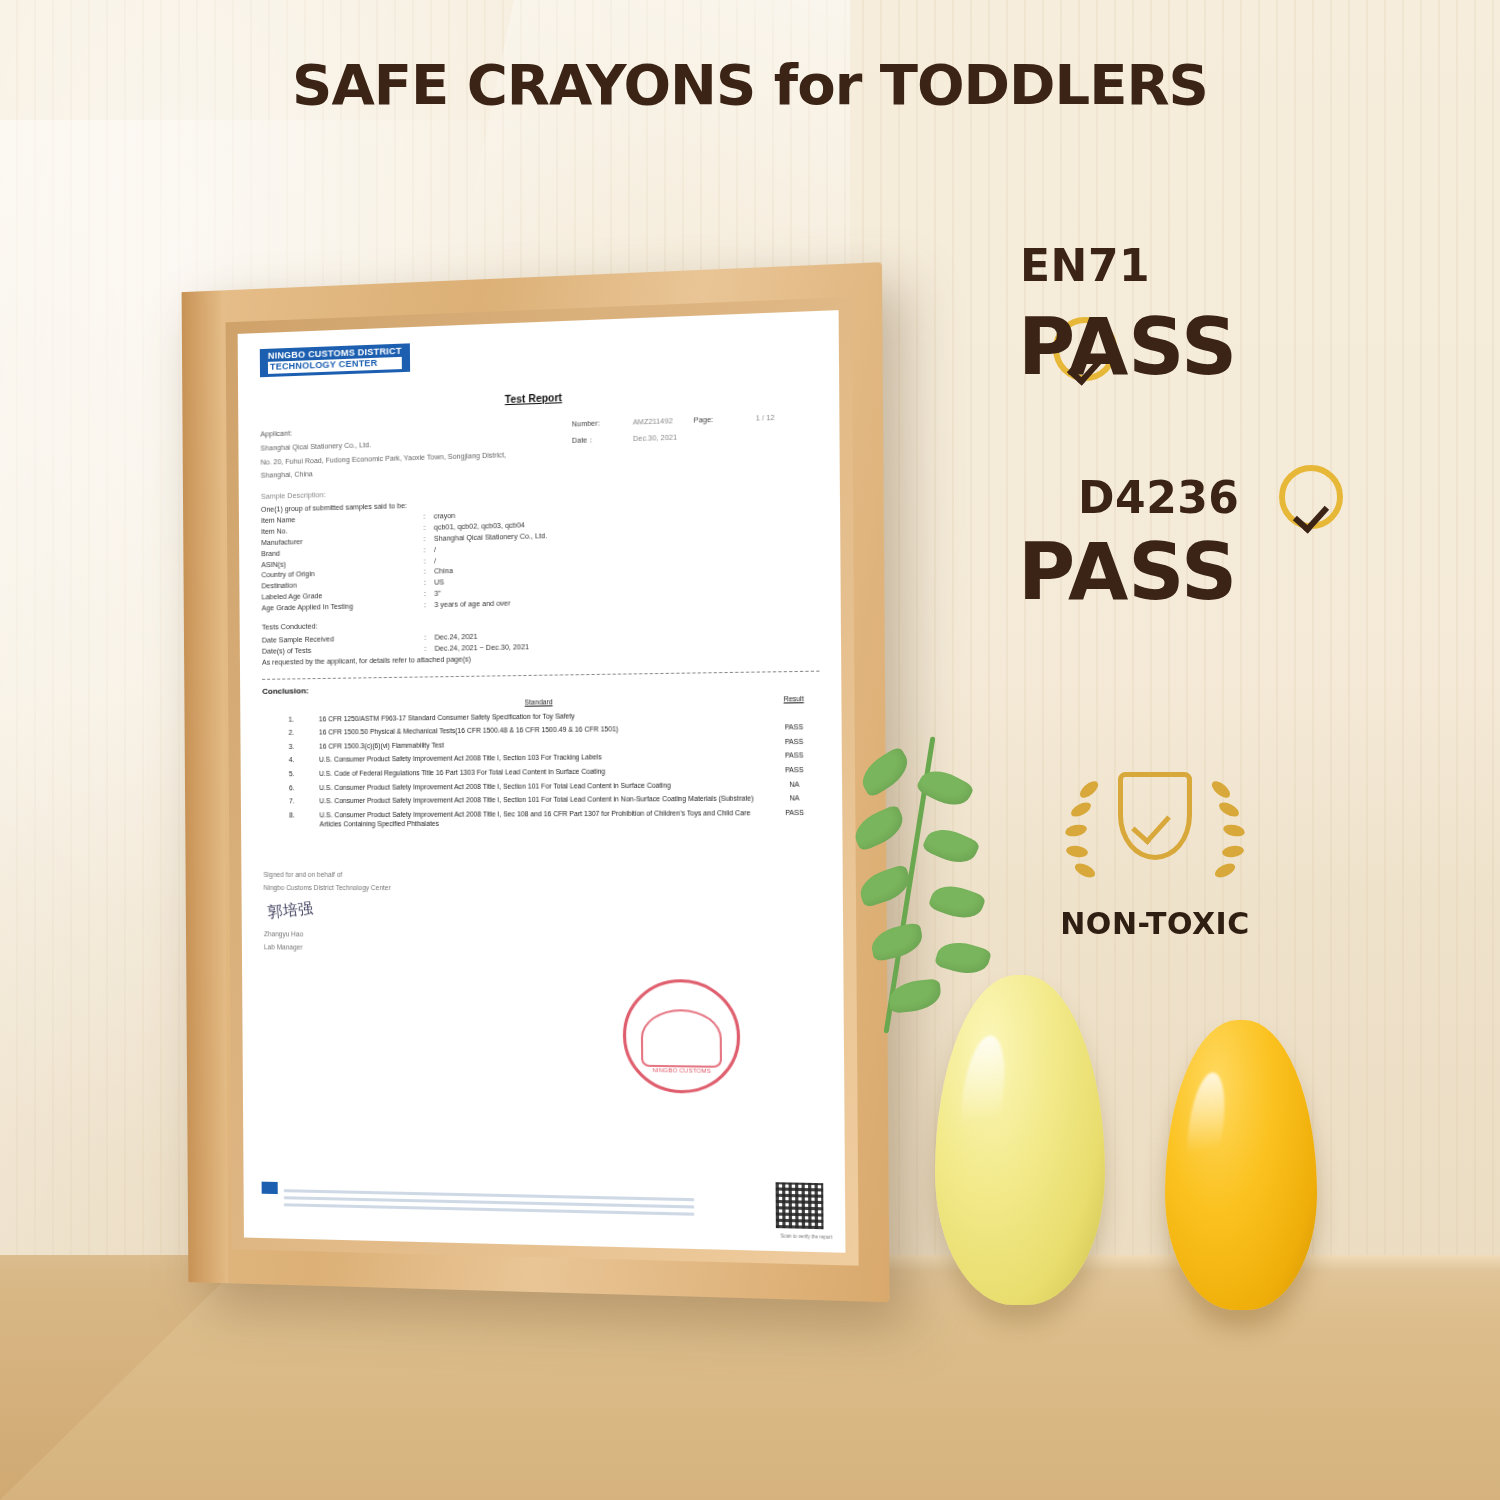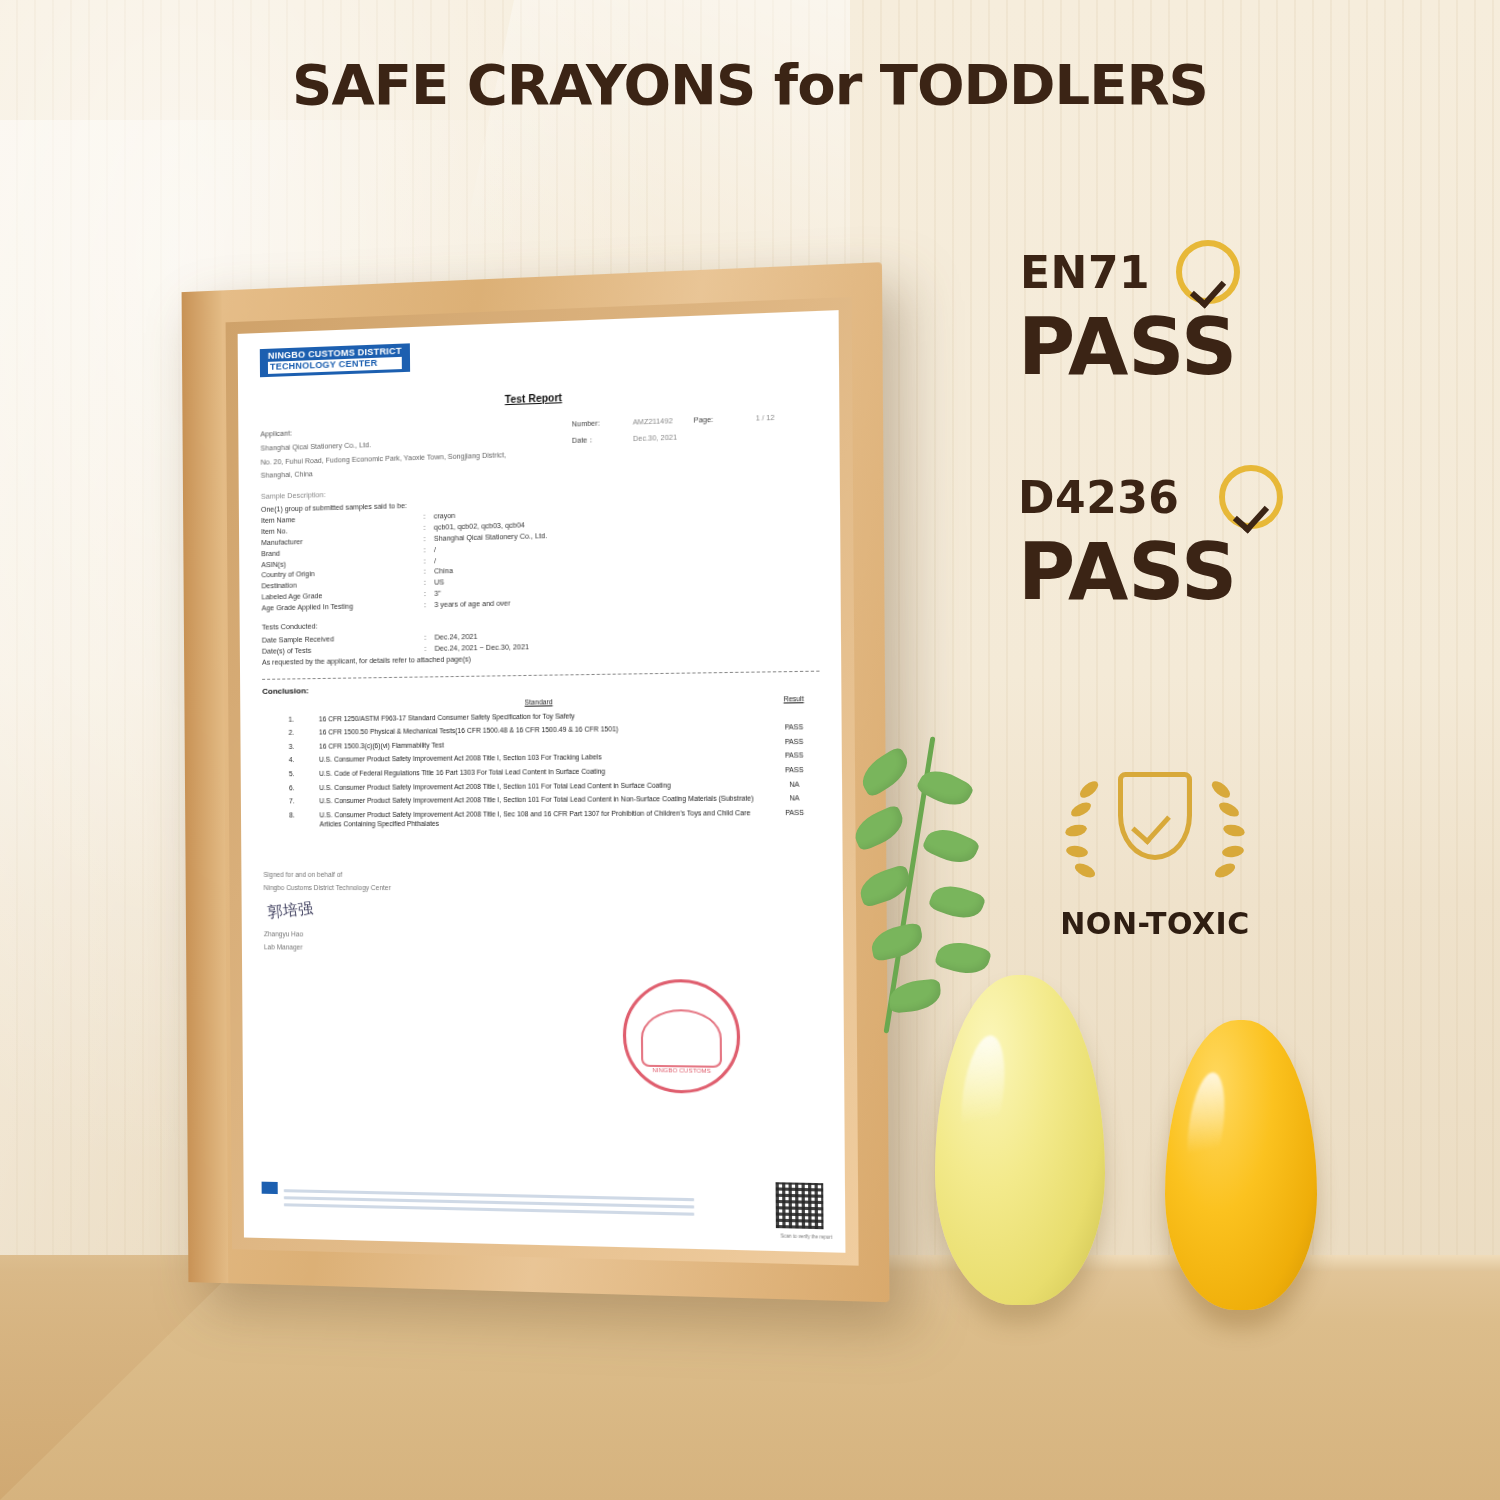--- a/index.html
+++ b/index.html
@@ -413,27 +413,27 @@
         <div></div>
         <div></div>
         <div></div>
       </div>
       <div class="qr"></div>
       <div class="qr-cap">Scan to verify the report</div>
     </div>
   </div>
 </div>
 
-<div class="badge-row" style="left:1020px;top:240px;">
+<div class="badge-row" style="left:1020px;top:240px;flex-direction:column;">
   <div class="badge-label">EN71</div>
   <div class="check-circle"></div>
 </div>
 <div class="pass-word" style="left:1018px;top:302px;">PASS</div>
 
-<div class="badge-row" style="left:1018px;top:465px;gap:40px;">
+<div class="badge-row" style="left:1078px;top:465px;gap:40px;">
   <div class="badge-label">D4236</div>
   <div class="check-circle"></div>
 </div>
 <div class="pass-word" style="left:1018px;top:527px;">PASS</div>
 
 <div class="nontoxic">
   <div class="shield-wrap">
     <div class="laurel left">
       <div class="leaf" style="left:20px;top:4px;transform:rotate(-40deg);"></div>
       <div class="leaf" style="left:12px;top:24px;transform:rotate(-28deg);"></div>

